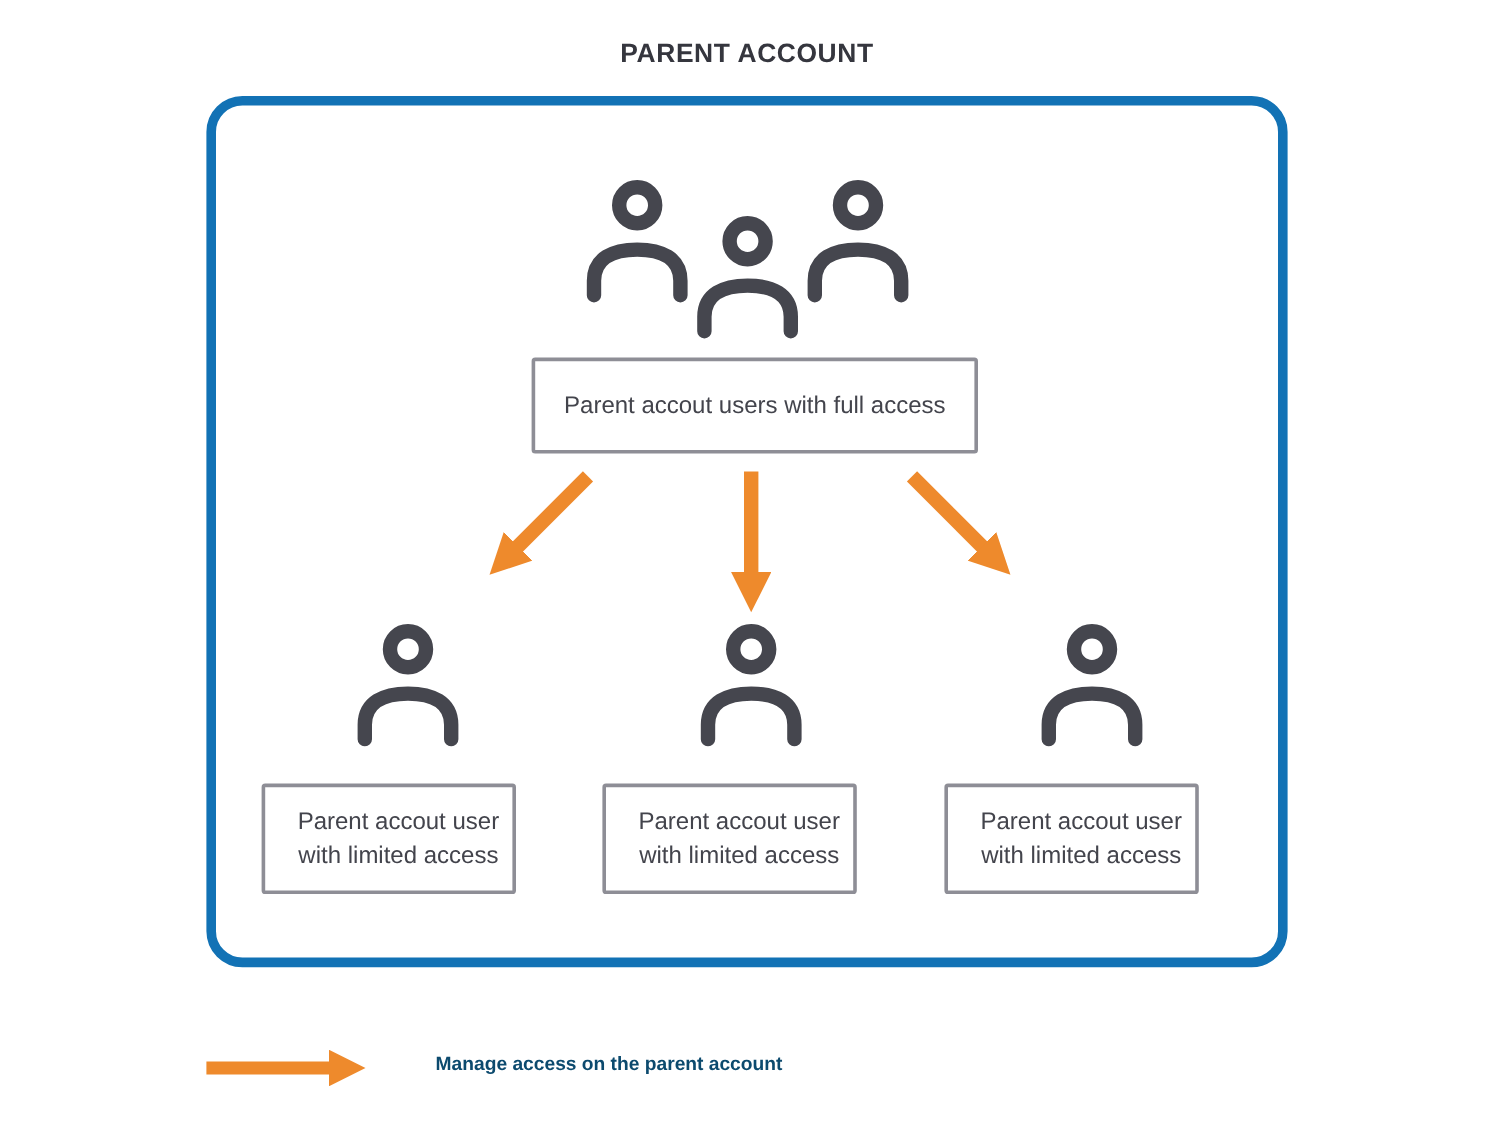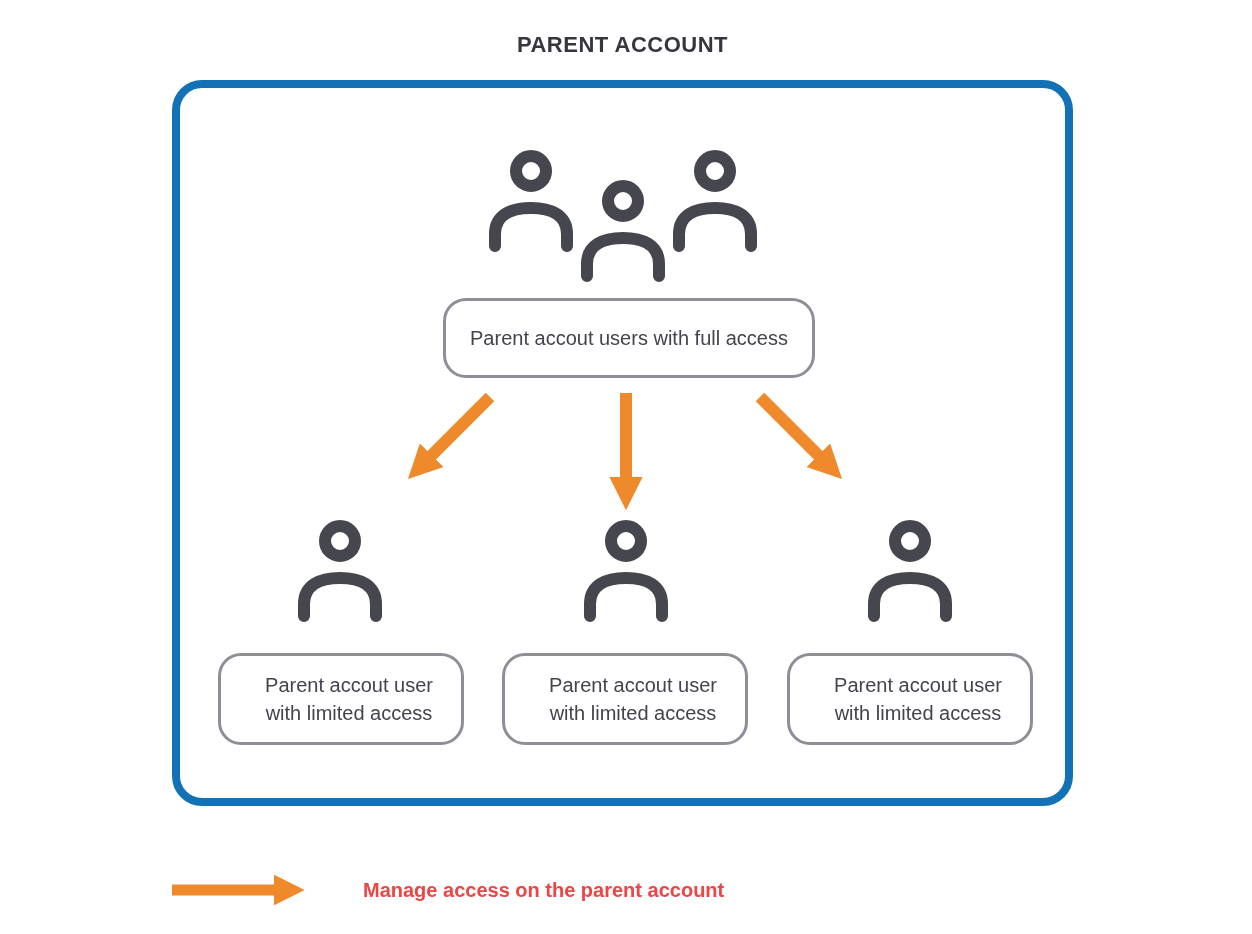--- a/index.html
+++ b/index.html
@@ -39,40 +39,40 @@
   }
   .group-icon {
     position: absolute;
     left: 488px;
     top: 150px;
   }
   .node {
     position: absolute;
     box-sizing: border-box;
     border: 3px solid #8e8e96;
-    border-radius: 23px;
+    border-radius: 3px;
     background: #ffffff;
     display: flex;
     flex-direction: column;
     align-items: center;
     justify-content: center;
     text-align: center;
     color: #43444c;
     font-size: 20px;
     line-height: 28px;
   }
   .node-full {
     left: 443px;
     top: 298px;
     width: 372px;
     height: 80px;
   }
   .node-limited {
     top: 653px;
-    width: 246px;
+    width: 212px;
     height: 92px;
     padding-left: 16px;
   }
   .node-limited.n0 { left: 218px; }
   .node-limited.n1 { left: 502px; }
   .node-limited.n2 { left: 787px; }
   .person-icon {
     position: absolute;
     top: 520px;
   }
@@ -92,23 +92,23 @@
     left: 165px;
     top: 866px;
     height: 48px;
     display: flex;
     align-items: center;
   }
   .legend-label {
     position: absolute;
     left: 363px;
     top: 879px;
-    font-size: 20px;
+    font-size: 16px;
     font-weight: 700;
-    color: #ef4444;
+    color: #0c4a6e;
     white-space: nowrap;
   }
   svg { display: block; }
 </style>
 </head>
 <body>
 
 <div class="canvas">
 
   <svg width="0" height="0" style="position:absolute" aria-hidden="true">

